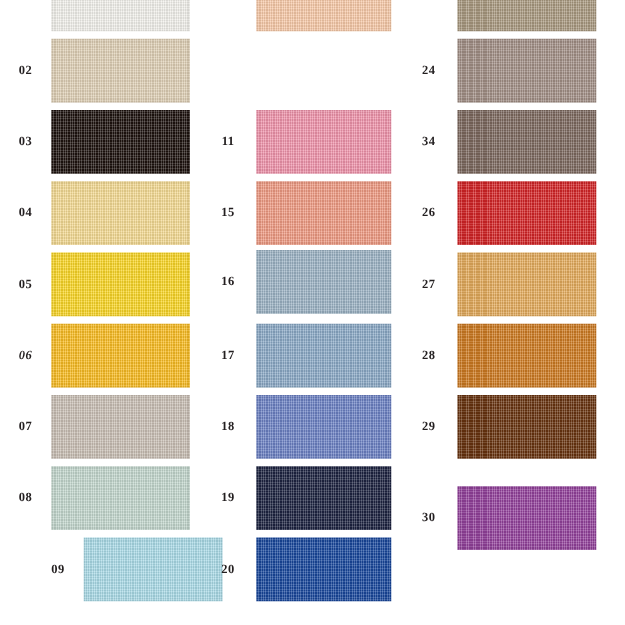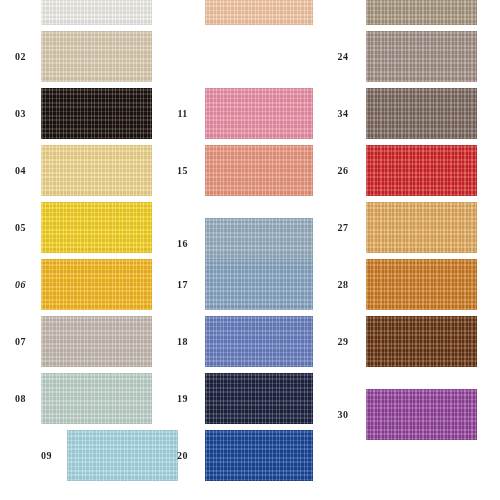--- a/index.html
+++ b/index.html
@@ -131,21 +131,21 @@
         <div class="swatch-chip" style="background-color: rgb(248, 201, 168);"></div>
       </div>
       <div class="swatch-row" style="top: 88px;">
         <span class="swatch-label" style="color: rgb(35, 31, 32);">11</span>
         <div class="swatch-chip" style="background-color: rgb(240, 147, 171);"></div>
       </div>
       <div class="swatch-row" style="top: 145px;">
         <span class="swatch-label" style="color: rgb(35, 31, 32);">15</span>
         <div class="swatch-chip" style="background-color: rgb(239, 154, 130);"></div>
       </div>
-      <div class="swatch-row" style="top: 218px;">
+      <div class="swatch-row" style="top: 200px;">
         <span class="swatch-label" style="color: rgb(35, 31, 32);">16</span>
         <div class="swatch-chip" style="background-color: rgb(155, 178, 196);"></div>
       </div>
       <div class="swatch-row" style="top: 259px;">
         <span class="swatch-label" style="color: rgb(35, 31, 32);">17</span>
         <div class="swatch-chip" style="background-color: rgb(138, 169, 198);"></div>
       </div>
       <div class="swatch-row" style="top: 316px;">
         <span class="swatch-label" style="color: rgb(35, 31, 32);">18</span>
         <div class="swatch-chip" style="background-color: rgb(107, 129, 196);"></div>

